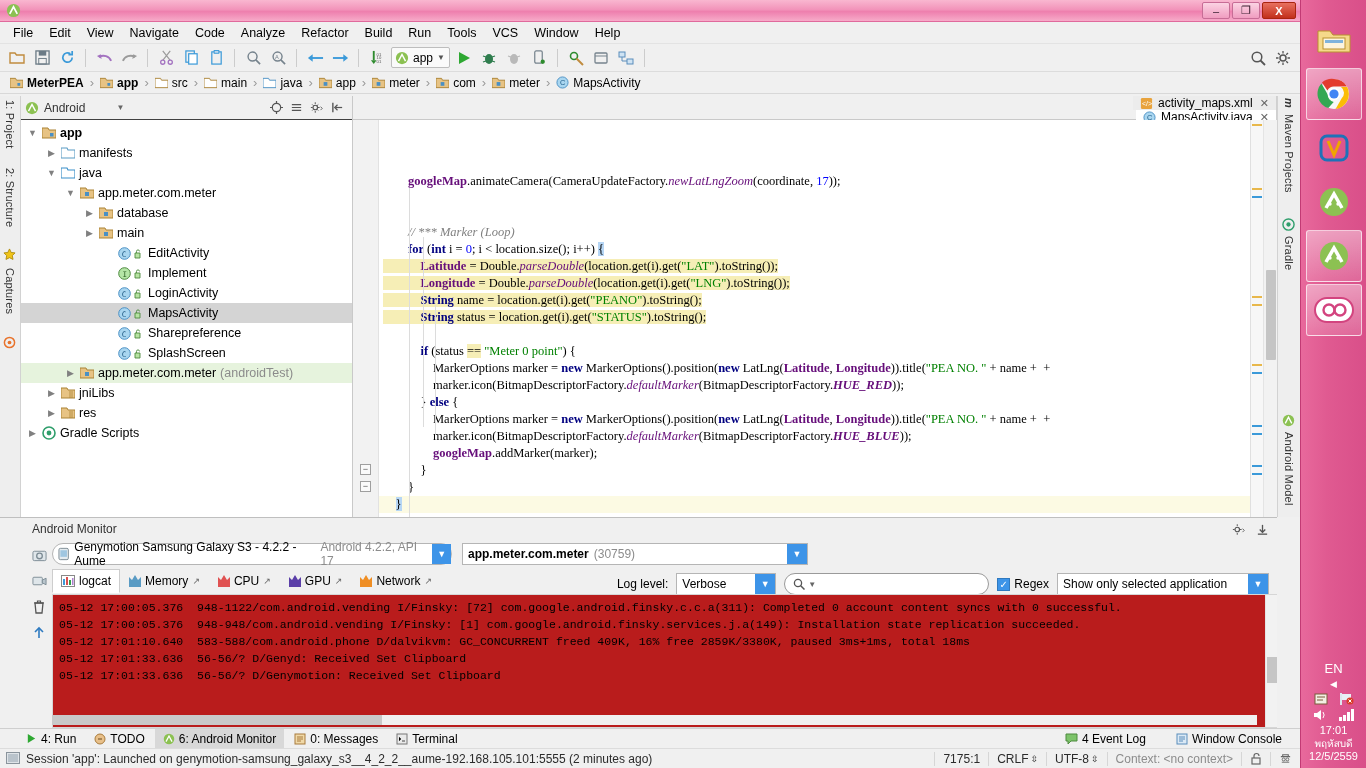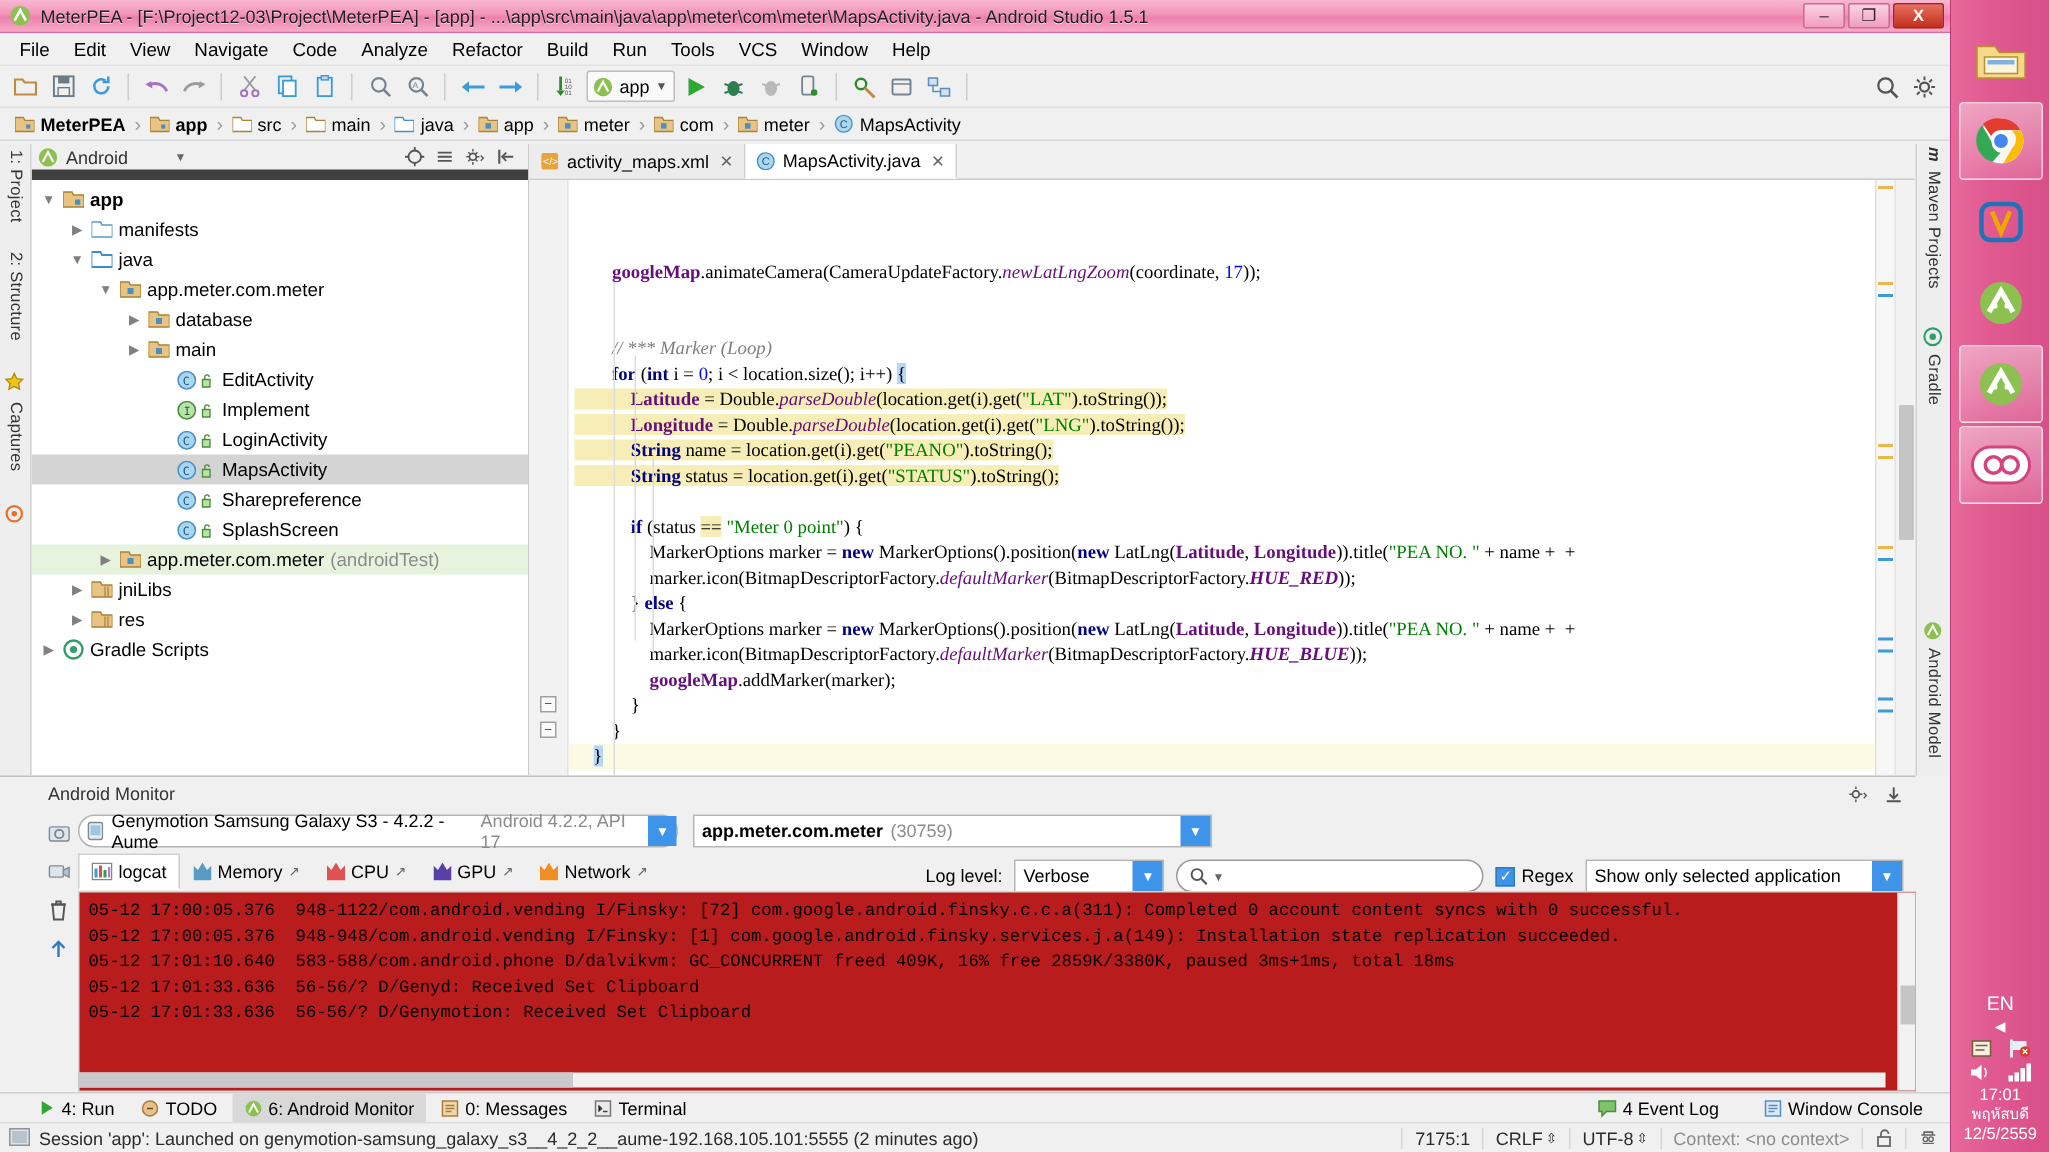--- a/index.html
+++ b/index.html
@@ -68,36 +68,36 @@
   #body { position:absolute; left:0; top:96px; width:1300px; height:421px; display:flex; }
 
   
   .rail { width:21px; background:#eeeeee; border-right:1px solid #d2d2d2; position:relative; }
   .rail-lbl { position:absolute; writing-mode:vertical-rl; font-size:11px; color:#333; white-space:nowrap;
               letter-spacing:.2px; }
   .rail-ico { position:absolute; left:3px; width:15px; height:15px; }
 
   
   #project { width:332px; background:#fff; border-right:1px solid #c9c9c9; display:flex; flex-direction:column; }
-  #proj-head { height:24px; background:#f0f0f0; border-bottom:7px solid #404040;
+  #proj-head { height:24px; background:#f0f0f0; border-bottom:1px solid #404040;
                display:flex; align-items:center; padding:0 4px; gap:4px; }
   .pcombo { display:flex; align-items:center; gap:5px; font-size:12px; color:#333; flex:0 0 auto; }
   .phead-icons { margin-left:auto; display:flex; align-items:center; gap:7px; padding-right:4px; }
   #tree { flex:1; overflow:hidden; padding-top:3px; font-size:12.5px; }
   .node { height:20px; display:flex; align-items:center; gap:4px; padding-right:4px; white-space:nowrap; }
   .node.sel { background:#d4d4d4; }
   .node.green { background:#e6f3dd; }
   .arrow { width:11px; text-align:center; color:#808080; font-size:9px; }
   .arrow.none { visibility:hidden; }
   .tlabel.bold { font-weight:bold; }
   .tmuted { color:#8b8b8b; }
 
   
   #editorcol { flex:1; display:flex; flex-direction:column; min-width:0; }
-  #tabs { height:24px; background:#f0f0f0; display:flex; align-items:flex-end; border-bottom:1px solid #c9c9c9; }
+  #tabs { height:24px; background:#f0f0f0; display:flex; align-items:flex-end; border-bottom:1px solid #c9c9c9;flex-direction:column; }
   .etab { height:23px; display:flex; align-items:center; gap:5px; padding:0 7px; font-size:12px;
           border-right:1px solid #d0d0d0; background:#ececec; }
   .etab.active { background:#fff; border-bottom:1px solid #fff; }
   .etab .x { color:#666; font-size:11px; margin-left:2px; }
 
   #editorwrap { flex:1; display:flex; background:#fff; position:relative; min-height:0; }
   .gutter { width:26px; background:#f2f2f2; border-right:1px solid #e2e2e2; position:relative; }
   .fold { position:absolute; left:7px; width:11px; height:11px; border:1px solid #9f9f9f; background:#fafafa;
           color:#555; font-size:9px; line-height:9px; text-align:center; }
   #code { flex:1; position:relative; overflow:hidden; font-family:Liberation Serif, serif;
@@ -265,21 +265,20 @@
 
   <div id="ide">
 
     <div id="titlebar">
       <span>
         <svg width="15" height="15" viewBox="0 0 16 16">
             <circle cx="8" cy="8" r="7" fill="#8cc152"></circle>
         <path d="M4 11.5L8 4l4 7.5" fill="none" stroke="#fff" stroke-width="1.8"></path>
           </svg>
       </span>
-      <span class="title">MeterPEA - [F:\Project12-03\Project\MeterPEA] - [app] - ...\app\src\main\java\app\meter\com\meter\MapsActivity.java - Android Studio 1.5.1</span>
       <div class="winbtns">
         <div class="winbtn">–</div>
         <div class="winbtn">❐</div>
         <div class="winbtn close">X</div>
       </div>
     </div>
 
     <div id="menubar">
       <div class="mi">File</div>
       <div class="mi">Edit</div>

